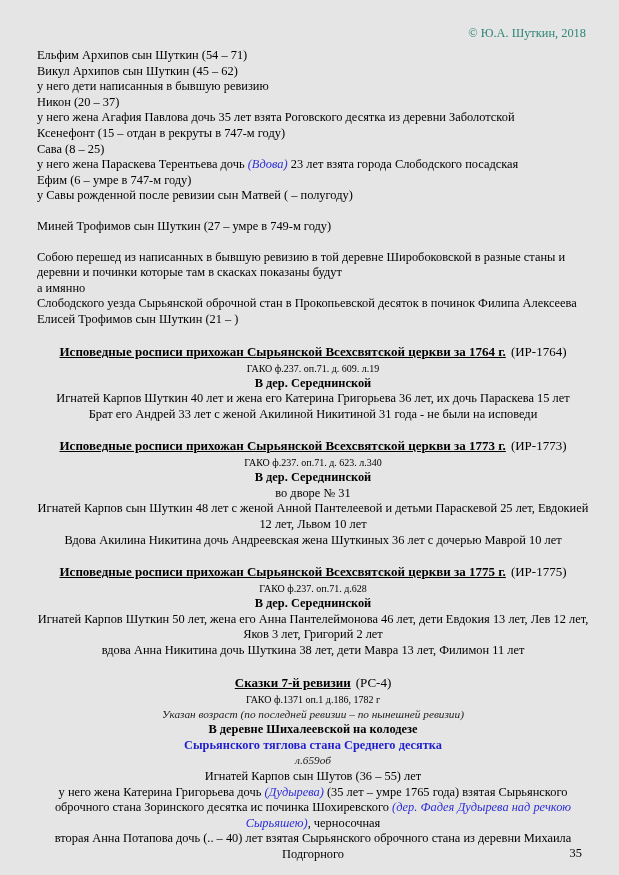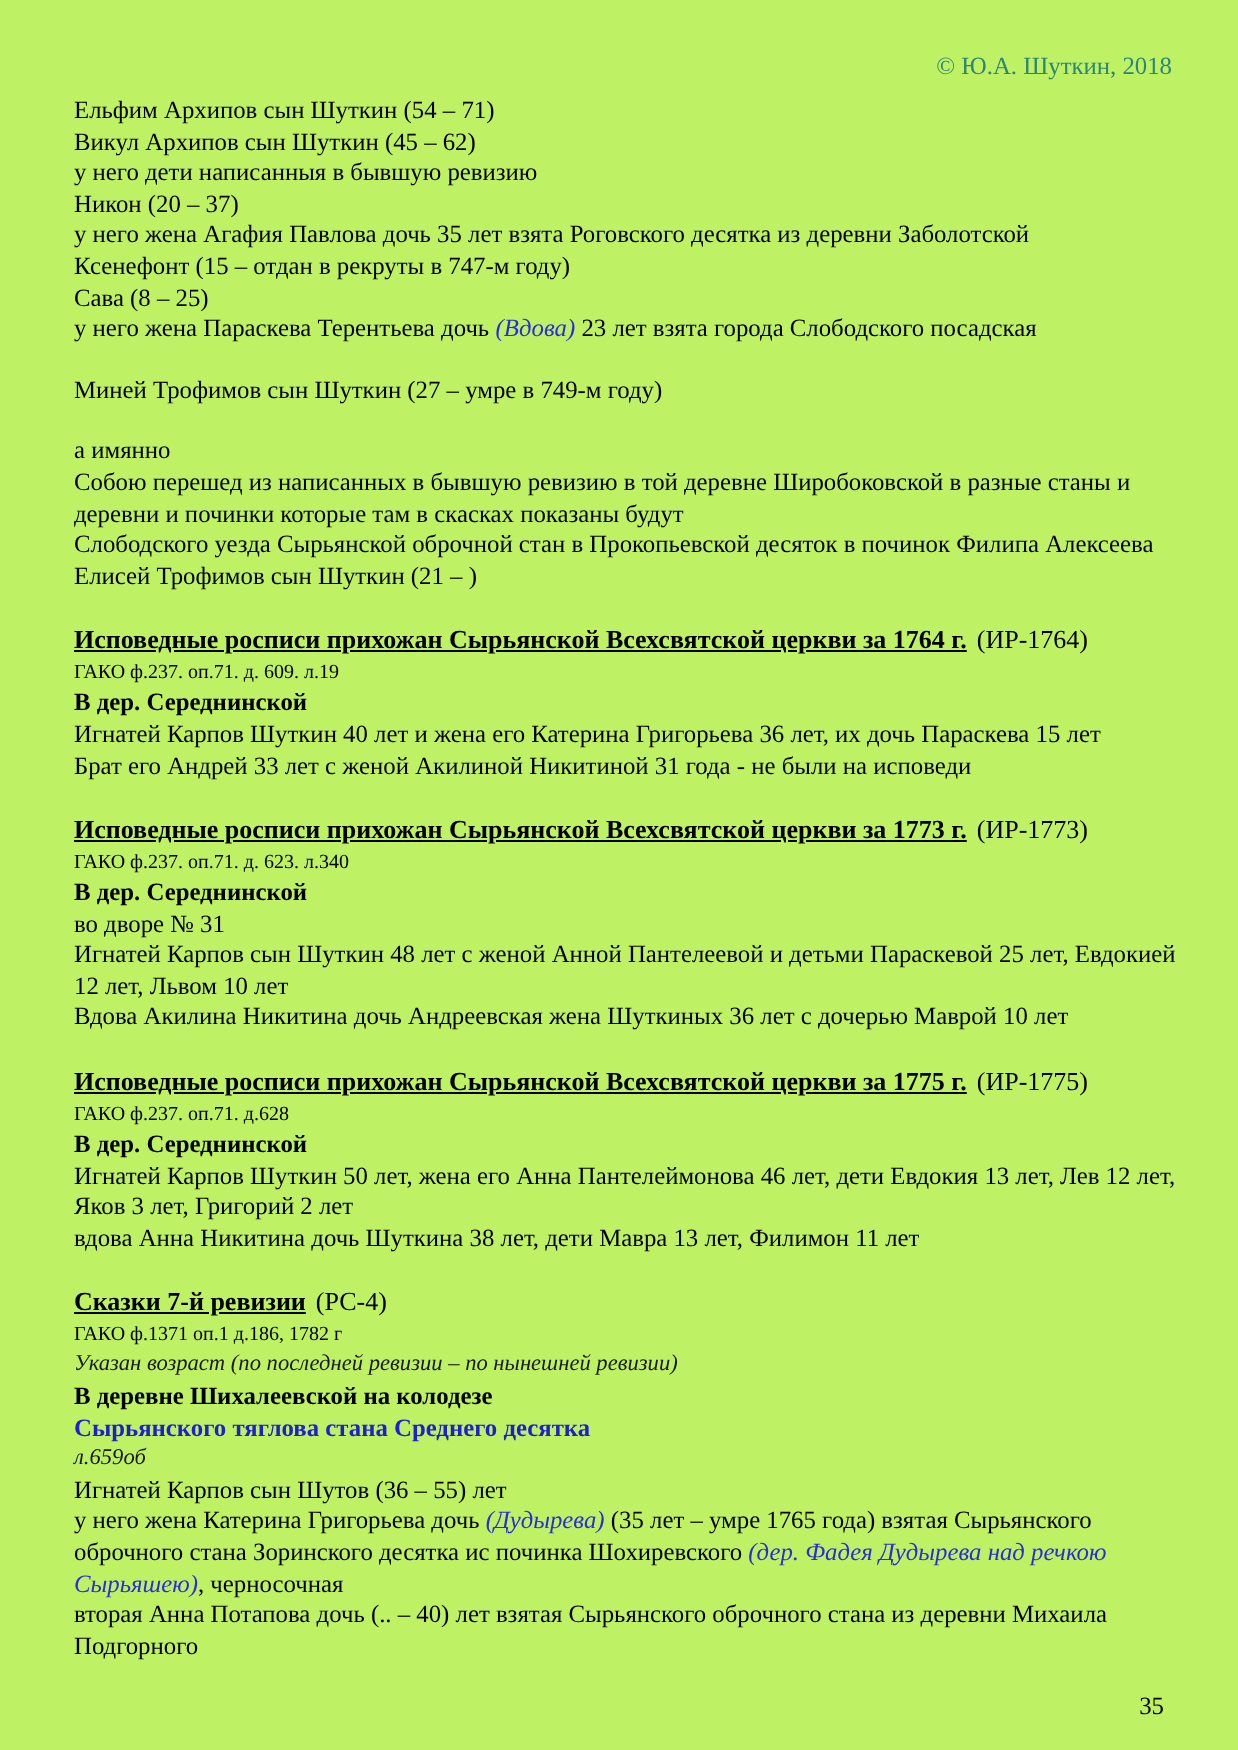--- a/index.html
+++ b/index.html
@@ -1,20 +1,20 @@
 <!DOCTYPE html>
 <html><head>
 <meta charset="utf-8">
 <style>
   html, body { margin: 0; padding: 0; background: #ffffff; }
   .page {
     position: relative;
     width: 619px;
     height: 875px;
-    background: #bef264;
+    background: #e5e5e5;
     font-family: "Liberation Serif", serif;
     font-size: 12.4px;
     line-height: 15.6px;
     color: #000000;
     overflow: hidden;
   }
   .copyright {
     position: absolute;
     top: 26px;
     right: 33px;
@@ -22,21 +22,21 @@
     font-size: 12.4px;
   }
   .content {
     position: absolute;
     left: 37px;
     top: 48px;
     width: 552px;
   }
   .line { min-height: 15.6px; }
   .blank { height: 15px; }
-  .section { margin-top: 15px; }
+  .section { margin-top: 15px; text-align: center; }
   .heading-line { line-height: 17px; margin-bottom: 1px; }
   .heading {
     font-weight: bold;
     font-size: 13px;
     text-decoration: underline;
   }
   .code { font-size: 13px; margin-left: 5px; }
   .archive { font-size: 10px; line-height: 14px; }
   .bold { font-weight: bold; }
   .italic-note { font-style: italic; font-size: 11.3px; line-height: 15px; color: #1a1a1a; }
@@ -61,28 +61,32 @@
     <div>
         <div class="line">Ельфим Архипов сын Шуткин (54 – 71)</div>
         <div class="line">Викул Архипов сын Шуткин (45 – 62)</div>
         <div class="line">у него дети написанныя в бывшую ревизию</div>
         <div class="line">Никон (20 – 37)</div>
         <div class="line">у него жена Агафия Павлова дочь 35 лет взята Роговского десятка из деревни Заболотской</div>
         <div class="line">Ксенефонт (15 – отдан в рекруты в 747-м году)</div>
         <div class="line">Сава (8 – 25)</div>
       </div>
     <div class="line"><span>у него жена Параскева Терентьева дочь </span><span class="blue-italic">(Вдова)</span><span> 23 лет взята города Слободского посадская</span></div>
+    <div>
+        <div class="line">Ефим (6 – умре в 747-м году)</div>
+        <div class="line">у Савы рожденной после ревизии сын Матвей ( – полугоду)</div>
+      </div>
 
     <div class="blank"></div>
     <div class="line">Миней Трофимов сын Шуткин (27 – умре в 749-м году)</div>
     <div class="blank"></div>
 
     <div>
+        <div class="line">Собою перешед из написанных в бывшую ревизию в той деревне Широбоковской в разные станы и деревни и починки которые там в скасках показаны будут</div>
         <div class="line">а имянно</div>
-        <div class="line">Собою перешед из написанных в бывшую ревизию в той деревне Широбоковской в разные станы и деревни и починки которые там в скасках показаны будут</div>
         <div class="line">Слободского уезда Сырьянской оброчной стан в Прокопьевской десяток в починок Филипа Алексеева</div>
         <div class="line">Елисей Трофимов сын Шуткин (21 – )</div>
       </div>
 
     <div class="section">
       <div class="heading-line">
         <span class="heading">Исповедные росписи прихожан Сырьянской Всехсвятской церкви за 1764 г.</span><span class="code">(ИР-1764)</span>
       </div>
       <div class="archive">ГАКО ф.237. оп.71. д. 609. л.19</div>
       <div class="line bold">В дер. Середнинской</div>

